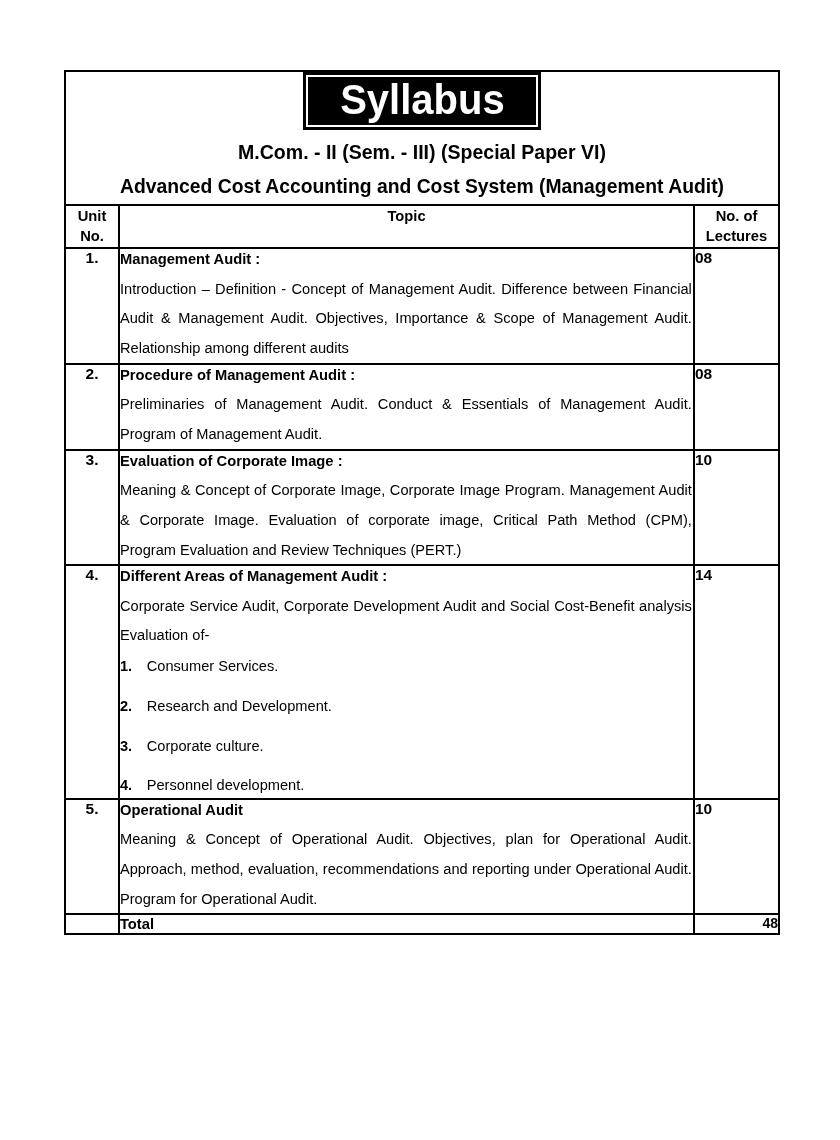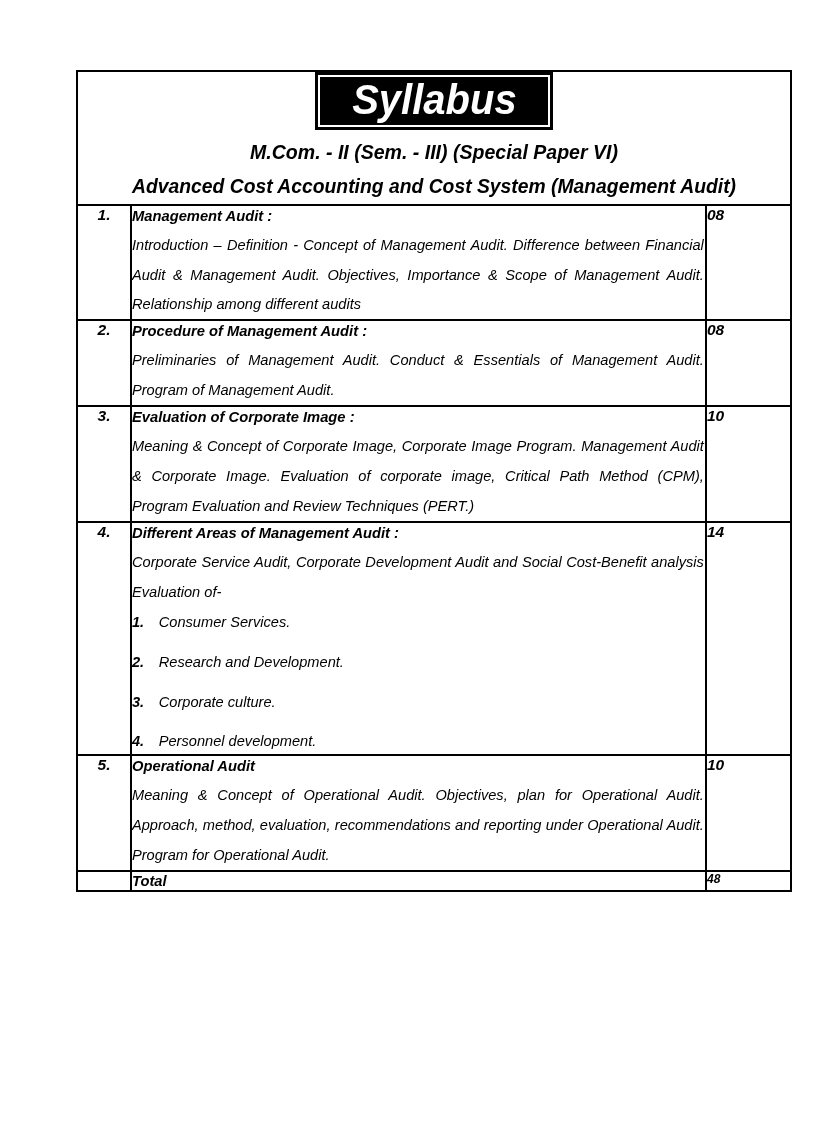--- a/index.html
+++ b/index.html
@@ -17,26 +17,25 @@
 
   .page {
     position: relative;
     width: 840px;
     height: 1140px;
     box-sizing: border-box;
   }
 
   .syllabus-table {
     position: absolute;
-    left: 76px;
+    left: 64px;
     top: 70px;
     width: 714px;
     border-collapse: collapse;
     table-layout: fixed;
-    font-style: italic;
   }
 
   .syllabus-table td {
     border: 2px solid #000000;
     vertical-align: top;
     padding: 0;
   }
 
   
   .header-cell {
@@ -163,22 +162,22 @@
   
   .cell-total {
     padding: 14px 16px 16px 27px;
     font-size: 15.5px;
     font-weight: bold;
     transform: scaleX(0.95);
     transform-origin: left center;
   }
   .cell-total-empty { padding: 0; }
   .cell-total-num {
-    text-align: left;
-    font-size: 12px;
+    text-align: right;
+    font-size: 14px;
     font-weight: bold;
     padding: 14px 2px 16px 2px;
   }
 </style>
 </head>
 <body>
 
 <div class="page">
 
   <table class="syllabus-table">
@@ -194,20 +193,31 @@
           <div class="syllabus-banner">
             <div class="syllabus-banner-inner">
               <span class="syllabus-banner-text">Syllabus</span>
             </div>
           </div>
           <div class="course-line">M.Com. - II (Sem. - III) (Special Paper VI)</div>
           <div class="paper-line">Advanced Cost Accounting and Cost System (Management Audit)</div>
         </td>
       </tr>
 
+      <tr>
+        <td class="colhead">
+          <div>Unit</div>
+          <div>No.</div>
+        </td>
+        <td class="colhead colhead-topic">Topic</td>
+        <td class="colhead">
+          <div>No. of</div>
+          <div>Lectures</div>
+        </td>
+      </tr>
 
       <tr>
         <td class="cell-unitno">1.</td>
         <td class="cell-topic">
           <div class="topic-title">Management Audit :</div>
           <div class="topic-body">Introduction – Definition - Concept of Management Audit. Difference between Financial Audit &amp; Management Audit. Objectives, Importance &amp; Scope of Management Audit. Relationship among different audits</div>
         </td>
         <td class="cell-lect">08</td>
       </tr>
 

